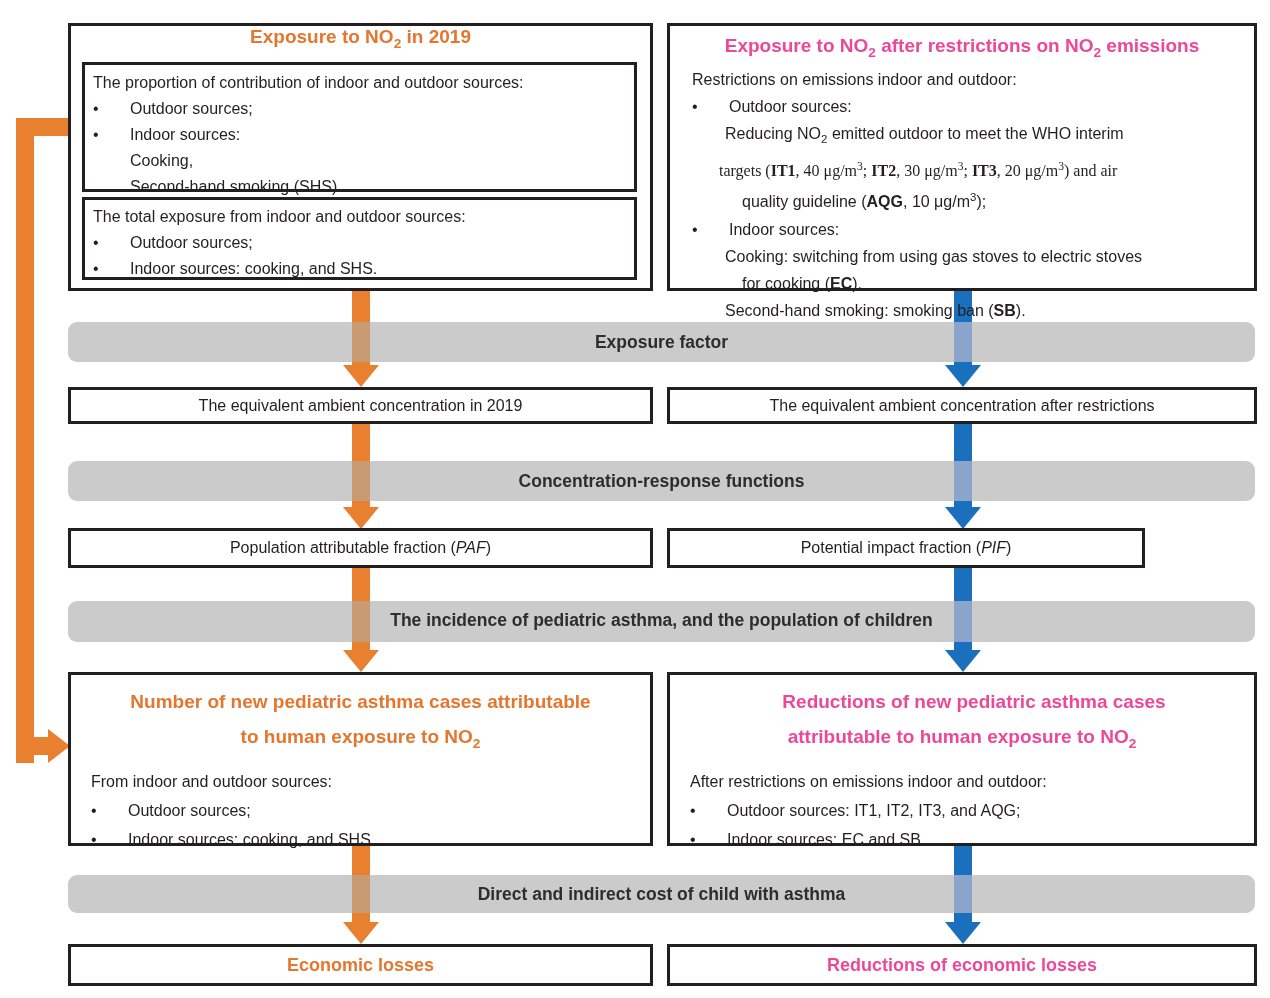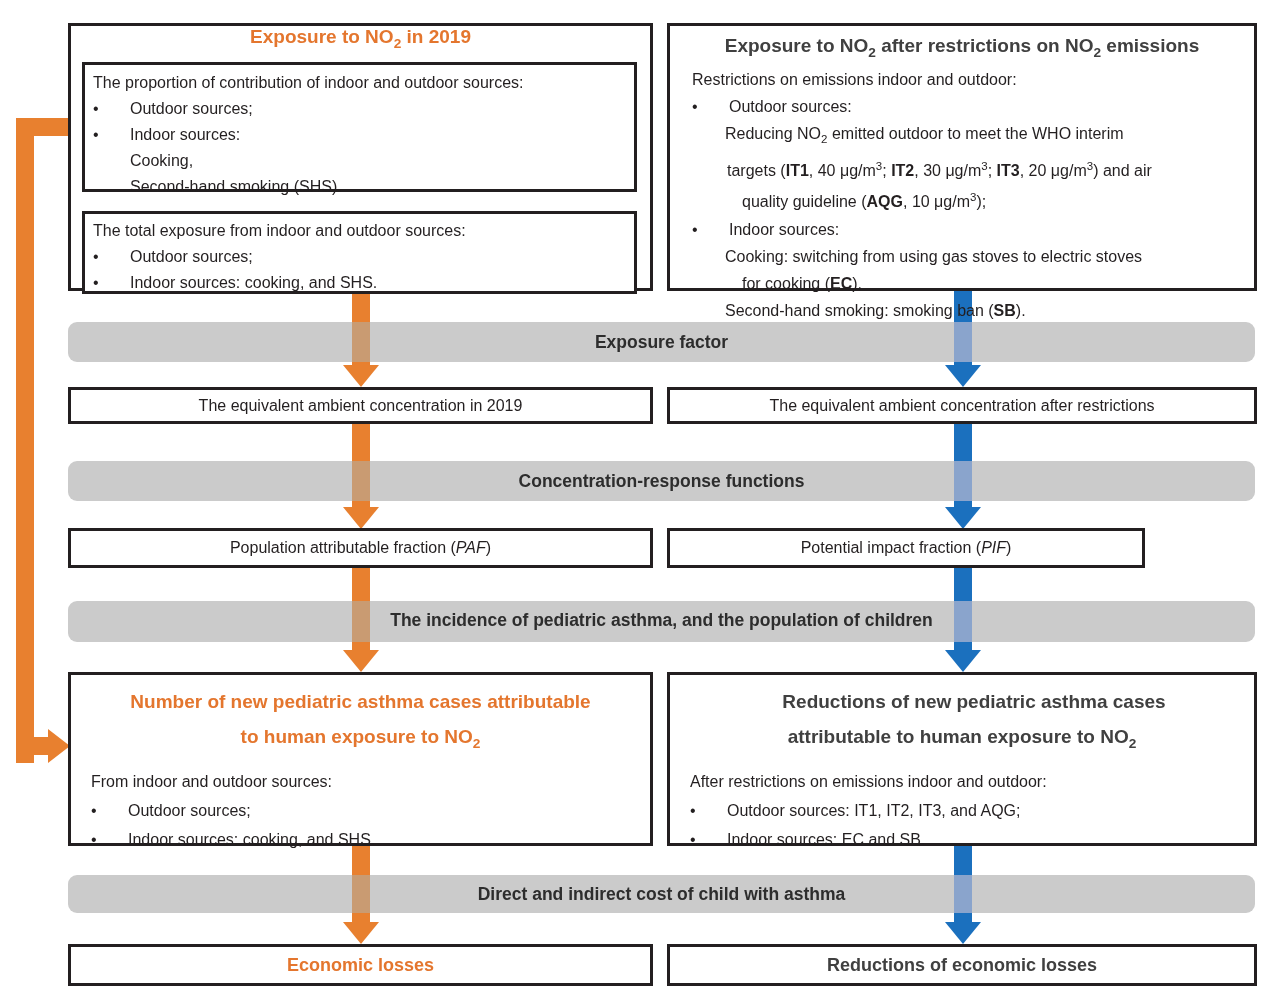--- a/index.html
+++ b/index.html
@@ -19,21 +19,21 @@
   .head-b{left:945px;border-top:22px solid #1b70be;}
   .chip-o{position:absolute;left:352px;width:18px;background:#c99b72;}
   .chip-b{position:absolute;left:954px;width:18px;background:#8aa4cc;}
   .rail{position:absolute;background:#e8802f;}
   .rail-head{position:absolute;width:0;height:0;border-top:17px solid transparent;border-bottom:17px solid transparent;border-left:22px solid #e8802f;}
   
   .bx{position:absolute;box-sizing:border-box;background:#ffffff;border:3px solid #231f20;}
   .center-box{display:flex;align-items:center;justify-content:center;font-size:16px;text-align:center;}
   .panel-title{text-align:center;font-weight:bold;font-size:19px;margin-top:0;}
   .t-orange{color:#e4762e;}
-  .t-blue{color:#404040;}
+  .t-blue{color:#ec4899;}
   .body-txt{font-size:16px;color:#231f20;}
   .brow{display:flex;}
   .bdot{flex:0 0 37px;}
   .sub-lines{margin-left:37px;}
   .big-title{text-align:center;font-weight:bold;font-size:19px;line-height:35px;}
   .b{font-weight:bold;}
   .i{font-style:italic;}
   sub,sup{font-size:0.72em;}
   .bold-colored{font-weight:bold;font-size:18px;}
 </style>
@@ -94,21 +94,21 @@
           <span><span>Outdoor sources;</span></span>
         </div>
         <div class="brow">
           <span class="bdot">•</span>
           <span><span>Indoor sources:</span></span>
         </div>
         <div class="sub-lines"><span>Cooking,</span></div>
         <div class="sub-lines"><span>Second-hand smoking (SHS).</span></div>
       </div>
     </div>
-    <div class="bx" style="left:11px;top:185px;width:555px;height:83px;border-width:3px;">
+    <div class="bx" style="left:11px;top:171px;width:555px;height:83px;border-width:3px;">
       <div class="body-txt" style="padding:4px 8px 0 8px;line-height:26px;">
         <div>The total exposure from indoor and outdoor sources:</div>
         <div class="brow">
           <span class="bdot">•</span>
           <span><span>Outdoor sources;</span></span>
         </div>
         <div class="brow">
           <span class="bdot">•</span>
           <span><span>Indoor sources: cooking, and SHS.</span></span>
         </div>
@@ -118,21 +118,21 @@
 
   <div class="bx" style="left:667px;top:23px;width:590px;height:268px;">
     <div class="panel-title t-blue" style="margin-top:9px;"><span>Exposure to NO</span><sub>2</sub><span> after restrictions on NO</span><sub>2</sub><span> emissions</span></div>
     <div class="body-txt" style="padding:6px 14px 0 22px;line-height:27px;">
       <div>Restrictions on emissions indoor and outdoor:</div>
       <div class="brow">
         <span class="bdot">•</span>
         <span><span>Outdoor sources:</span></span>
       </div>
       <div class="sub-lines" style="margin-left:33px;"><span>Reducing NO</span><sub>2</sub><span> emitted outdoor to meet the WHO interim</span></div>
-      <div class="sub-lines" style="margin-left:35px;"><span>targets (</span><span class="b">IT1</span><span>, 40 μg/m</span><sup>3</sup><span>; </span><span class="b">IT2</span><span>, 30 μg/m</span><sup>3</sup><span>; </span><span class="b">IT3</span><span>, 20 μg/m</span><sup>3</sup><span>) and air</span></div>
+      <div class="sub-lines" style="margin-left:27px;font-family:Liberation Serif, serif;"><span>targets (</span><span class="b">IT1</span><span>, 40 μg/m</span><sup>3</sup><span>; </span><span class="b">IT2</span><span>, 30 μg/m</span><sup>3</sup><span>; </span><span class="b">IT3</span><span>, 20 μg/m</span><sup>3</sup><span>) and air</span></div>
       <div class="sub-lines" style="margin-left:50px;"><span>quality guideline (</span><span class="b">AQG</span><span>, 10 μg/m</span><sup>3</sup><span>);</span></div>
       <div class="brow">
         <span class="bdot">•</span>
         <span><span>Indoor sources:</span></span>
       </div>
       <div class="sub-lines" style="margin-left:33px;"><span>Cooking: switching from using gas stoves to electric stoves</span></div>
       <div class="sub-lines" style="margin-left:50px;"><span>for cooking (</span><span class="b">EC</span><span>),</span></div>
       <div class="sub-lines" style="margin-left:33px;"><span>Second-hand smoking: smoking ban (</span><span class="b">SB</span><span>).</span></div>
     </div>
   </div>

